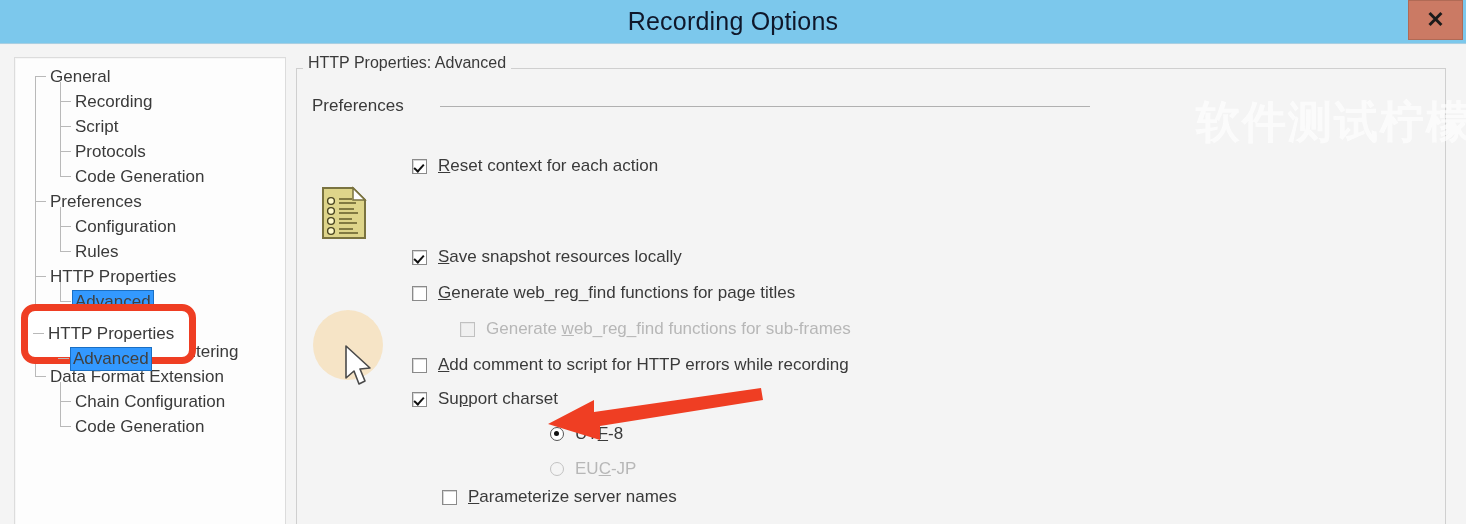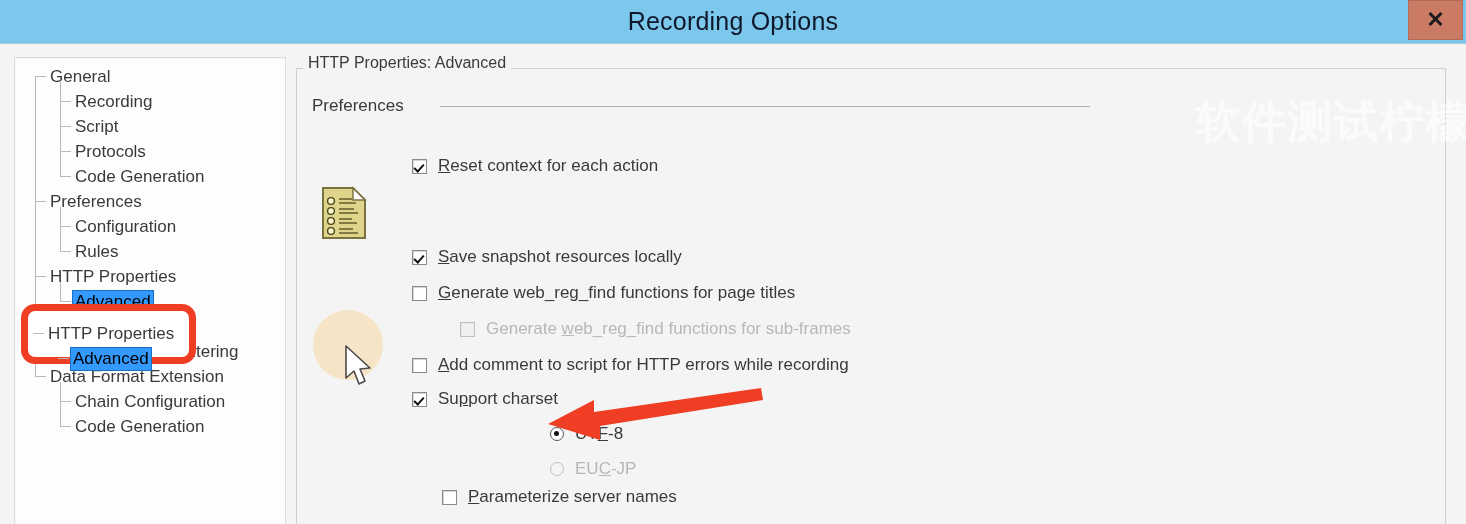--- a/index.html
+++ b/index.html
@@ -103,21 +103,21 @@
     width: 11px; height: 1px;
     background: #b9b9b9;
   }
   .vline {
     position: absolute;
     background: #b9b9b9;
     width: 1px;
   }
   .tree-node.selected .label {
     background: #3399ff;
-    color: #000000;
+    color: #404040;
     border: 1px solid #1a6fc4;
     padding: 0 2px;
     line-height: 22px;
   }
 
   
   .group-outer {
     position: absolute;
     left: 296px; top: 14px;
     width: 1150px; height: 470px;

